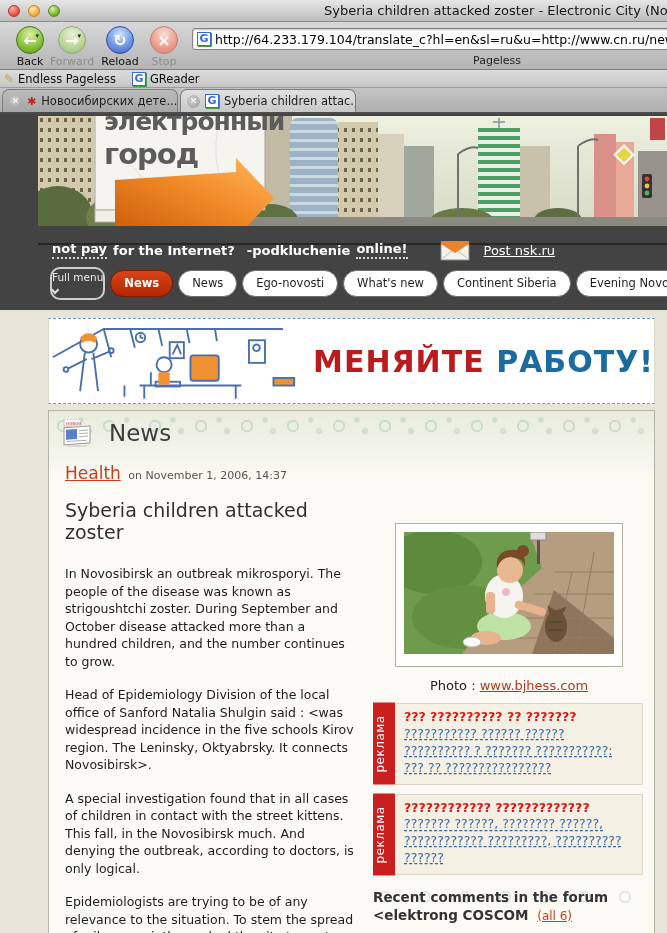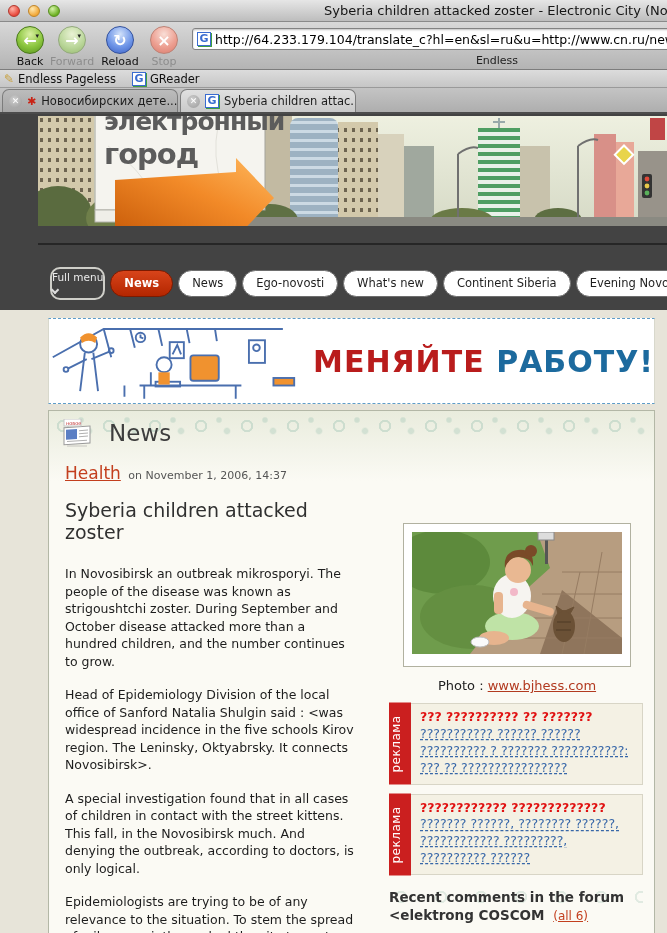--- a/index.html
+++ b/index.html
@@ -96,21 +96,21 @@
     background-size:46px 26px;}
   .news-header{position:relative;display:flex;align-items:center;gap:14px;padding:8px 0 4px 12px;}
   .news-title{font-size:23px;color:#3d3d3d;}
   .cols{display:flex;align-items:flex-start;}
   .leftcol{width:320px;min-width:320px;padding:8px 14px 0 16px;}
   .meta{font-size:11px;color:#555;margin-top:4px;}
   .health-link{color:#c33f1e;font-size:17px;text-decoration:underline;margin-right:4px;}
   .headline{font-size:19px;font-weight:normal;color:#303030;margin:16px 0 22px;}
   .leftcol p{font-size:12.5px;color:#1d1d1d;line-height:1.4;margin:16px 0 0;}
 
-  .rightcol{flex:1;padding:0 9px 0 4px;margin-left:16px;}
+  .rightcol{flex:1;padding:0 9px 0 4px;}
   .photobox{width:228px;margin:72px auto 0;background:#fff;border:1px solid #b1b1a0;padding:8px;}
   .caption{text-align:center;font-size:13px;color:#222;margin:11px 0 10px;}
   .cap-link{color:#b23a20;text-decoration:underline;}
   .adblock{display:flex;margin:7px 2px 9px 0;}
   .adlabel{width:22px;min-width:22px;background:#cb1f1f;color:#fff;font-size:12px;letter-spacing:.5px;
     writing-mode:vertical-rl;transform:rotate(180deg);text-align:center;padding:4px 0;}
   .adcontent{flex:1;background:#f4f1e4;border:1px solid #d8d5c6;border-left:none;padding:5px 9px 7px;font-size:12.5px;line-height:1.35;}
   .adtitle{color:#e01111;font-weight:bold;}
   .adbody{color:#3767a8;text-decoration:underline;text-decoration-style:dashed;}
   .forum{position:relative;margin:14px 2px 0 0;}
@@ -148,21 +148,21 @@
       <div class="lbl">Reload</div>
     </div>
     <div class="tool dim" style="left:140px;">
       <div class="circ stop">×</div>
       <div class="lbl">Stop</div>
     </div>
     <div class="urlfield">
       <div class="gfav">G</div>
       <span>http://64.233.179.104/translate_c?hl=en&amp;sl=ru&amp;u=http://www.cn.ru/news/2</span>
     </div>
-    <div class="loc-label">Endless</div>
+    <div class="loc-label">Pageless</div>
   </div>
 
   <div class="bookmarksbar">
     <div class="bm">
       <span class="pencil">✎</span>
       <span>Endless Pageless</span>
     </div>
     <div class="bm">
       <span class="gfav">G</span>
       <span>GReader</span>
@@ -240,20 +240,32 @@
           <rect x="57" y="-20" width="170" height="114" fill="#f5f4ef" stroke="#a3a39b"></rect>
           <path d="M70 30 q30 20 50 55 M180 10 q-6 30 4 60" stroke="#e2e1da" fill="none"></path>
           <text x="66" y="14" font-size="25" font-weight="bold" fill="#5c5c5c" letter-spacing="-1">электронный</text>
           <text x="66" y="48" font-size="29" font-weight="bold" fill="#5c5c5c" letter-spacing="-1">город</text>
           <rect x="57" y="94" width="84" height="12" fill="#efeee8" stroke="#b5b5ad"></rect>
         </g>
         <polygon points="77,64 198,56 198,42 236,82 198,122 198,110 77,118" fill="url(#arrowg)"></polygon>
       </svg>
     </div>
 
+    <div class="promo-row">
+      <span class="dotted-u">not pay</span>
+      <span>for the Internet?</span>
+      <span style="margin-left:6px;">-podkluchenie</span>
+      <span class="dotted-u">online!</span>
+      <svg class="envelope" width="30" height="21" viewBox="0 0 30 21">
+        <rect x="1" y="4" width="28" height="16" fill="#f4f3ee" stroke="#8a8a8a"></rect>
+        <polygon points="1,4 15,13 29,4 29,1 1,1" fill="#e8842c"></polygon>
+        <path d="M3 18 L12 11 M27 18 L18 11" stroke="#b9b9b2" fill="none"></path>
+      </svg>
+      <span class="post-link">Post nsk.ru</span>
+    </div>
 
     <div class="nav-row">
       <div class="full-menu">
         <span>Full menu</span><br>
         <span class="chev"></span>
       </div>
       <div class="pill active">News</div>
       <div class="pill">News</div>
       <div class="pill">Ego-novosti</div>
       <div class="pill">What's new</div>

